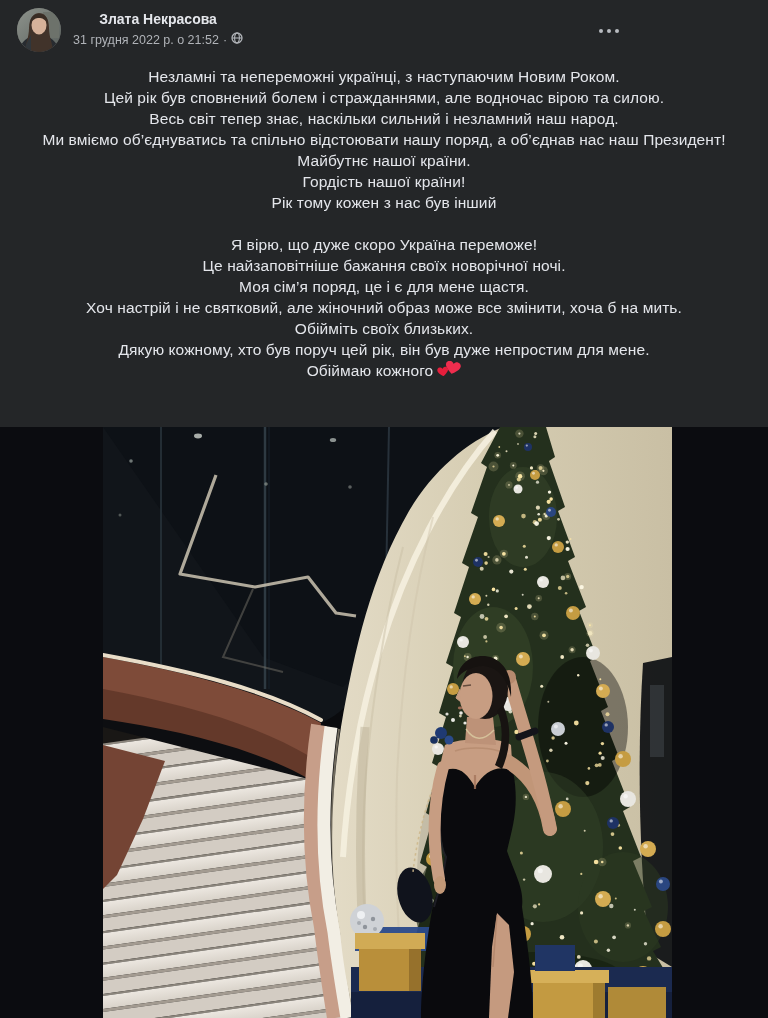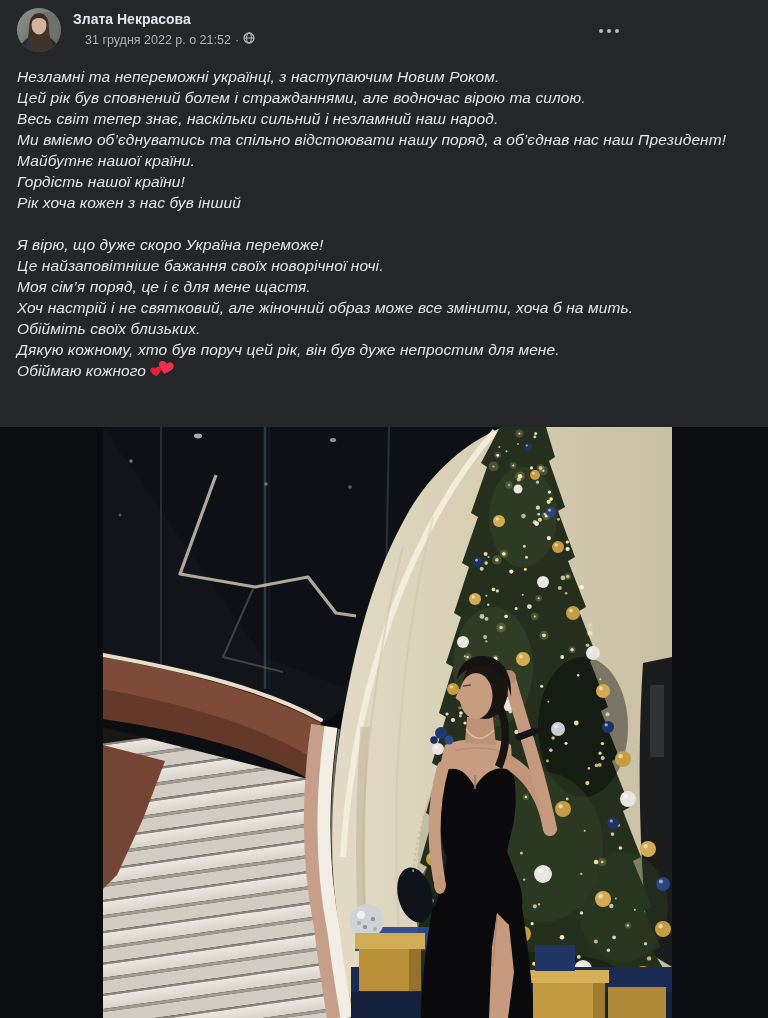--- a/index.html
+++ b/index.html
@@ -3,51 +3,51 @@
 <meta charset="utf-8">
 <style>
   * { margin:0; padding:0; box-sizing:border-box; }
   html,body { width:768px; height:1018px; overflow:hidden; }
   body {
     background:#242628;
     font-family:"Liberation Sans","DejaVu Sans",sans-serif;
     color:#e4e6eb;
     position:relative;
   }
-  .post-card { width:645px; height:1018px; position:relative; }
+  .post-card { width:645px; height:1018px; position:relative;text-align:center; }
 
   
   .post-header { position:relative; height:56px; padding:8px 16px 0 17px; }
   .avatar {
     position:absolute; left:17px; top:8px;
     width:44px; height:44px; border-radius:50%; overflow:hidden;
     background:#555; cursor:pointer;
   }
   .avatar svg { display:block; }
   .header-text { position:absolute; left:73px; top:10px; }
   .author-name {
     font-size:14px; font-weight:bold; color:#e4e6eb; line-height:18px;
     cursor:pointer;
   }
   .meta-row {
     margin-top:4px; font-size:12.5px; color:#b0b3b8; line-height:15px;
-    display:flex; align-items:center; gap:4px;margin-left:12px;
+    display:flex; align-items:center; gap:4px;
   }
   .globe { display:inline-block; }
   .options-btn {
     position:absolute; right:18px; top:21px; width:36px; height:20px;
     display:flex; align-items:center; justify-content:center; gap:3.5px;
     cursor:pointer; border-radius:10px;
   }
   .options-btn i {
     width:4.5px; height:4.5px; border-radius:50%; background:#b8bbc0; display:block;
   }
 
   
-  .post-text { padding:10px 17px 0 17px; width:768px;font-style:italic; }
+  .post-text { padding:10px 17px 0 17px; width:768px; }
   .post-line {
     font-size:15.5px; line-height:21px; min-height:21px;
     color:#e4e6eb; letter-spacing:.1px; word-wrap:break-word;
   }
   .hearts { display:inline-block; vertical-align:-2px; margin-left:4px; }
 
   
   .photo-strip {
     position:absolute; left:0; top:427px; width:768px; height:591px;
     background:#0b0c10; cursor:pointer;
@@ -98,21 +98,21 @@
     </div>
   </div>
 
   <div class="post-text">
     <div class="post-line">Незламні та непереможні українці, з наступаючим Новим Роком.</div>
     <div class="post-line">Цей рік був сповнений болем і стражданнями, але водночас вірою та силою.</div>
     <div class="post-line">Весь світ тепер знає, наскільки сильний і незламний наш народ.</div>
     <div class="post-line">Ми вміємо об’єднуватись та спільно відстоювати нашу поряд, а об’єднав нас наш Президент!</div>
     <div class="post-line">Майбутнє нашої країни.</div>
     <div class="post-line">Гордість нашої країни!</div>
-    <div class="post-line">Рік хоча кожен з нас був інший</div>
+    <div class="post-line">Рік тому кожен з нас був інший</div>
     <div class="post-line"></div>
     <div class="post-line">Я вірю, що дуже скоро Україна переможе!</div>
     <div class="post-line">Це найзаповітніше бажання своїх новорічної ночі.</div>
     <div class="post-line">Моя сім’я поряд, це і є для мене щастя.</div>
     <div class="post-line">Хоч настрій і не святковий, але жіночний образ може все змінити, хоча б на мить.</div>
     <div class="post-line">Обійміть своїх близьких.</div>
     <div class="post-line">Дякую кожному, хто був поруч цей рік, він був дуже непростим для мене.</div>
     <div class="post-line">
       <span>Обіймаю кожного</span><span class="hearts">
         <svg width="24" height="17" viewBox="0 0 24 17">

